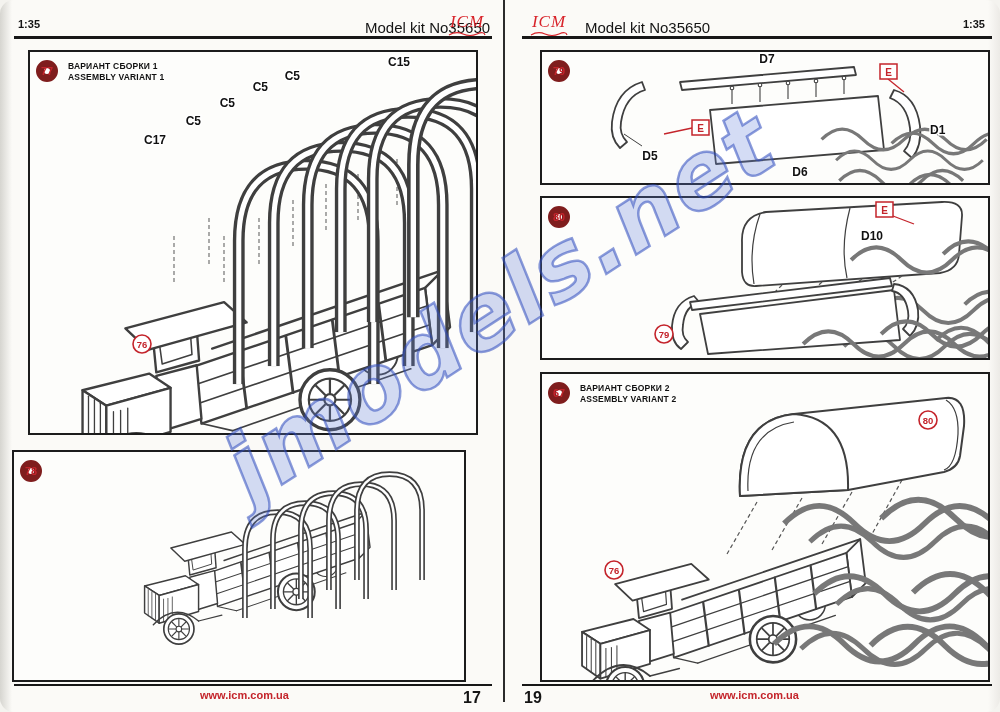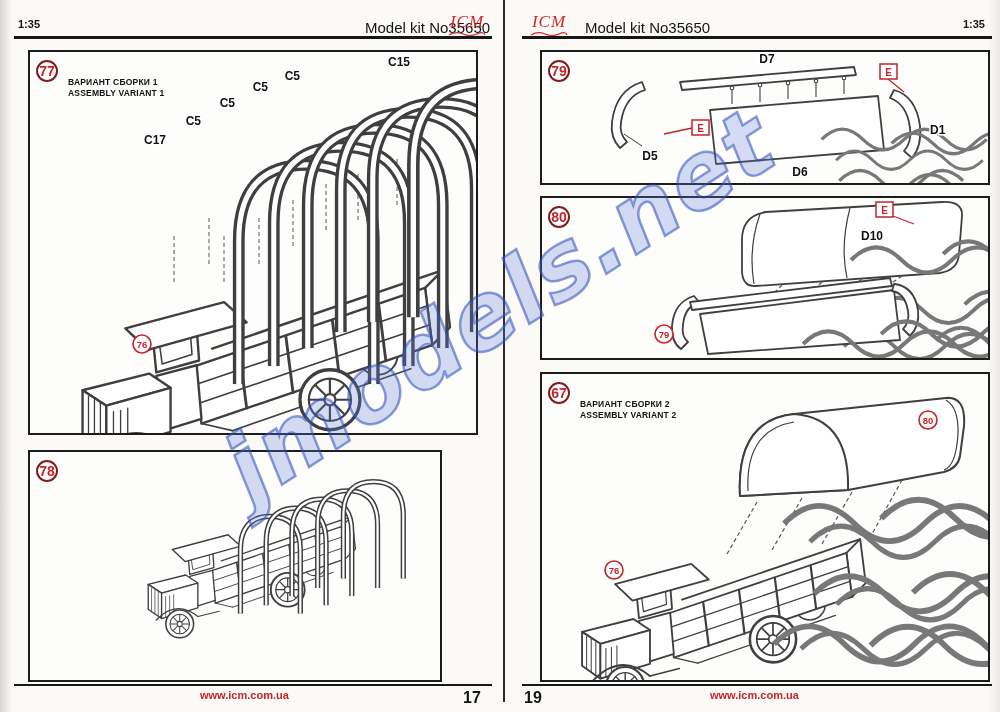--- a/index.html
+++ b/index.html
@@ -6,20 +6,21 @@
   html,body{width:1000px;height:712px}
   body{
     position:relative;
     background:#f4f3ef;
     font-family:"Liberation Sans","DejaVu Sans",sans-serif;
     overflow:hidden;
   }
   .sheet{
     position:absolute;inset:0;
     background:linear-gradient(90deg,#d6d5d0 0px,#fbfaf7 12px,#fbfaf7 988px,#eceae6 1000px);
+    border-radius:14px;
   }
   .page{position:absolute;top:0;height:712px}
   .page-left{left:0;width:497px}
   .page-right{left:510px;width:490px}
   .divider{position:absolute;left:503px;top:0;width:2px;height:702px;background:#2b2b2b}
 
   .hdr-scale{position:absolute;font-size:11px;font-weight:bold;color:#141414}
   .hdr-title{position:absolute;font-size:15px;color:#141414}
   .hdr-rule{position:absolute;height:2.5px;background:#171717}
   .ftr-rule{position:absolute;height:2px;background:#171717}
@@ -29,29 +30,29 @@
   .logo{position:absolute;color:#d8232a;line-height:1;text-align:center}
   .logo .logo-text{
     display:block;font-size:17px;font-weight:normal;font-style:italic;
     letter-spacing:1px;font-family:"Liberation Serif","DejaVu Serif",serif;
   }
   .logo svg{display:block;margin-top:1px}
 
   .step-box{position:absolute;border:2px solid #1c1c1c;background:#fdfdfb}
   .step-num{
     position:absolute;left:6px;top:8px;width:22px;height:22px;
-    border:2px solid #7f1d1d;border-radius:50%;
-    color:#c4242b;font-size:14px;font-weight:bold;
+    border:8px solid #7f1d1d;border-radius:50%;
+    color:#c4242b;font-size:11px;font-weight:bold;
     display:flex;align-items:center;justify-content:center;
     background:#fff;z-index:3;
   }
   .variant-title{
     position:absolute;left:38px;top:9px;z-index:3;
     font-size:8.5px;font-weight:bold;color:#111;
-    line-height:11px;letter-spacing:.2px;text-transform:uppercase;margin-top:16px;
+    line-height:11px;letter-spacing:.2px;text-transform:uppercase;
   }
   .step-svg{position:absolute;inset:0;width:100%;height:100%}
 
   svg text{font-family:"Liberation Sans","DejaVu Sans",sans-serif}
   .part-label{font-size:12px;font-weight:bold;fill:#111;paint-order:stroke;stroke:#fff;stroke-width:3px}
   .callout-text{font-size:9.5px;font-weight:bold;fill:#c4242b}
   .ebox-text{font-size:10px;font-weight:bold;fill:#c4242b}
 
   .watermark{
     position:absolute;left:150px;top:252px;width:700px;
@@ -194,21 +195,21 @@
           <text class="part-label" x="270" y="28" text-anchor="end">C5</text>
           <text class="part-label" x="358" y="14" text-anchor="start">C15</text>
         </g>
         <g>
           <circle cx="112" cy="292" r="9" fill="#fff" stroke="#c4242b" stroke-width="1.6"></circle>
           <text class="callout-text" x="112" y="295.5" text-anchor="middle">76</text>
         </g>
       </svg>
     </div>
 
-    <div class="step-box" style="left:28px;top:450px;width:414px;height:232px">
+    <div class="step-box" style="left:12px;top:450px;width:454px;height:232px">
       <div class="step-num">
           <span>78</span>
         </div>
       <svg class="step-svg" viewBox="0 0 446 228">
         <use href="#sym-truck" transform="translate(64,26) scale(0.8)"></use>
         <g>
           <use href="#sym-hoop" transform="translate(150,52) scale(0.5)"></use>
           <use href="#sym-hoop" transform="translate(178,43) scale(0.5)"></use>
           <use href="#sym-hoop" transform="translate(206,33) scale(0.5)"></use>
           <use href="#sym-hoop" transform="translate(234,24) scale(0.5)"></use>

